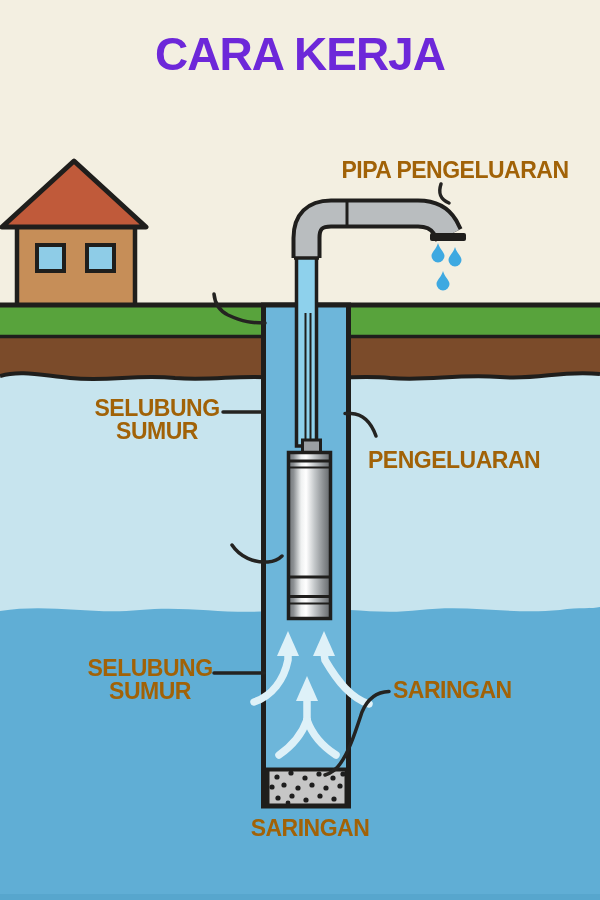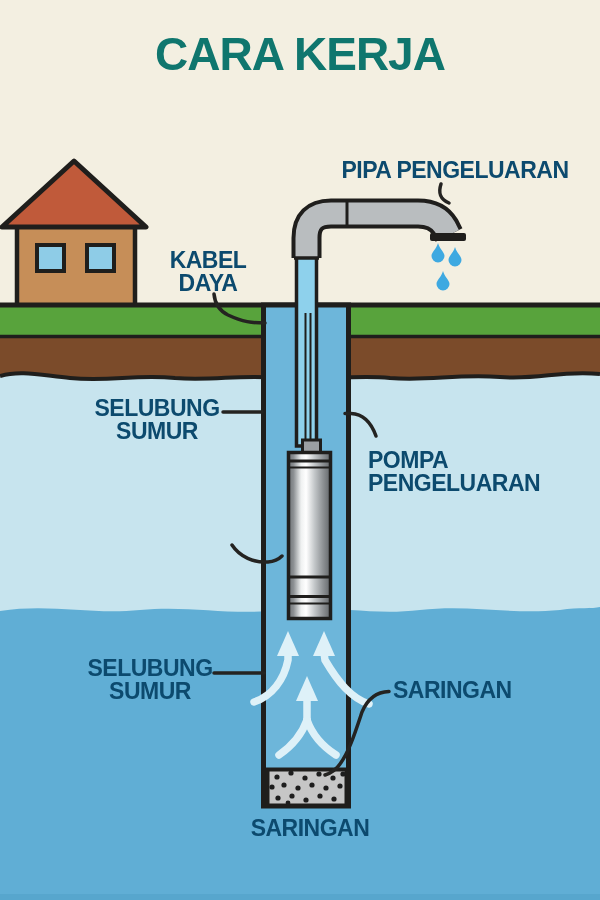--- a/index.html
+++ b/index.html
@@ -3,29 +3,29 @@
 <meta charset="utf-8">
 <style>
   html,body{margin:0;padding:0;background:#888;}
   .canvas{
     position:relative;width:600px;height:900px;overflow:hidden;
     background:#f3efe1;
     font-family:"Liberation Sans","DejaVu Sans",sans-serif;
   }
   .canvas svg{position:absolute;left:0;top:0;}
   .lbl{
-    position:absolute;color:#0c4a6e;font-weight:700;
+    position:absolute;color:#a16207;font-weight:700;
     font-size:23px;line-height:23px;letter-spacing:-0.5px;
     white-space:nowrap;
   }
   .lbl.center{transform:translateX(-50%);text-align:center;}
   .lbl span{display:block;}
   .title{
     position:absolute;left:0;top:26px;width:600px;text-align:center;
-    color:#0f766e;font-weight:700;font-size:46px;line-height:56px;
+    color:#6d28d9;font-weight:700;font-size:46px;line-height:56px;
     letter-spacing:-1px;
   }
   .title span{display:block;}
 </style>
 </head>
 <body>
 
 <div class="canvas">
 
   <svg width="600" height="900" viewBox="0 0 600 900">
@@ -147,32 +147,27 @@
   </svg>
 
   <div class="title">
     <span>CARA KERJA</span>
   </div>
 
   <div class="lbl center" style="left:455px;top:159px;">
     <span>PIPA PENGELUARAN</span>
   </div>
 
-  <div class="lbl center" style="left:208px;top:249px;">
-    <span>KABEL</span>
-    <span>DAYA</span>
-  </div>
 
   <div class="lbl center" style="left:157px;top:397px;">
     <span>SELUBUNG</span>
     <span>SUMUR</span>
   </div>
 
   <div class="lbl" style="left:368px;top:449px;">
-    <span>POMPA</span>
     <span>PENGELUARAN</span>
   </div>
 
 
   <div class="lbl center" style="left:150px;top:657px;">
     <span>SELUBUNG</span>
     <span>SUMUR</span>
   </div>
 
   <div class="lbl" style="left:393px;top:679px;">

